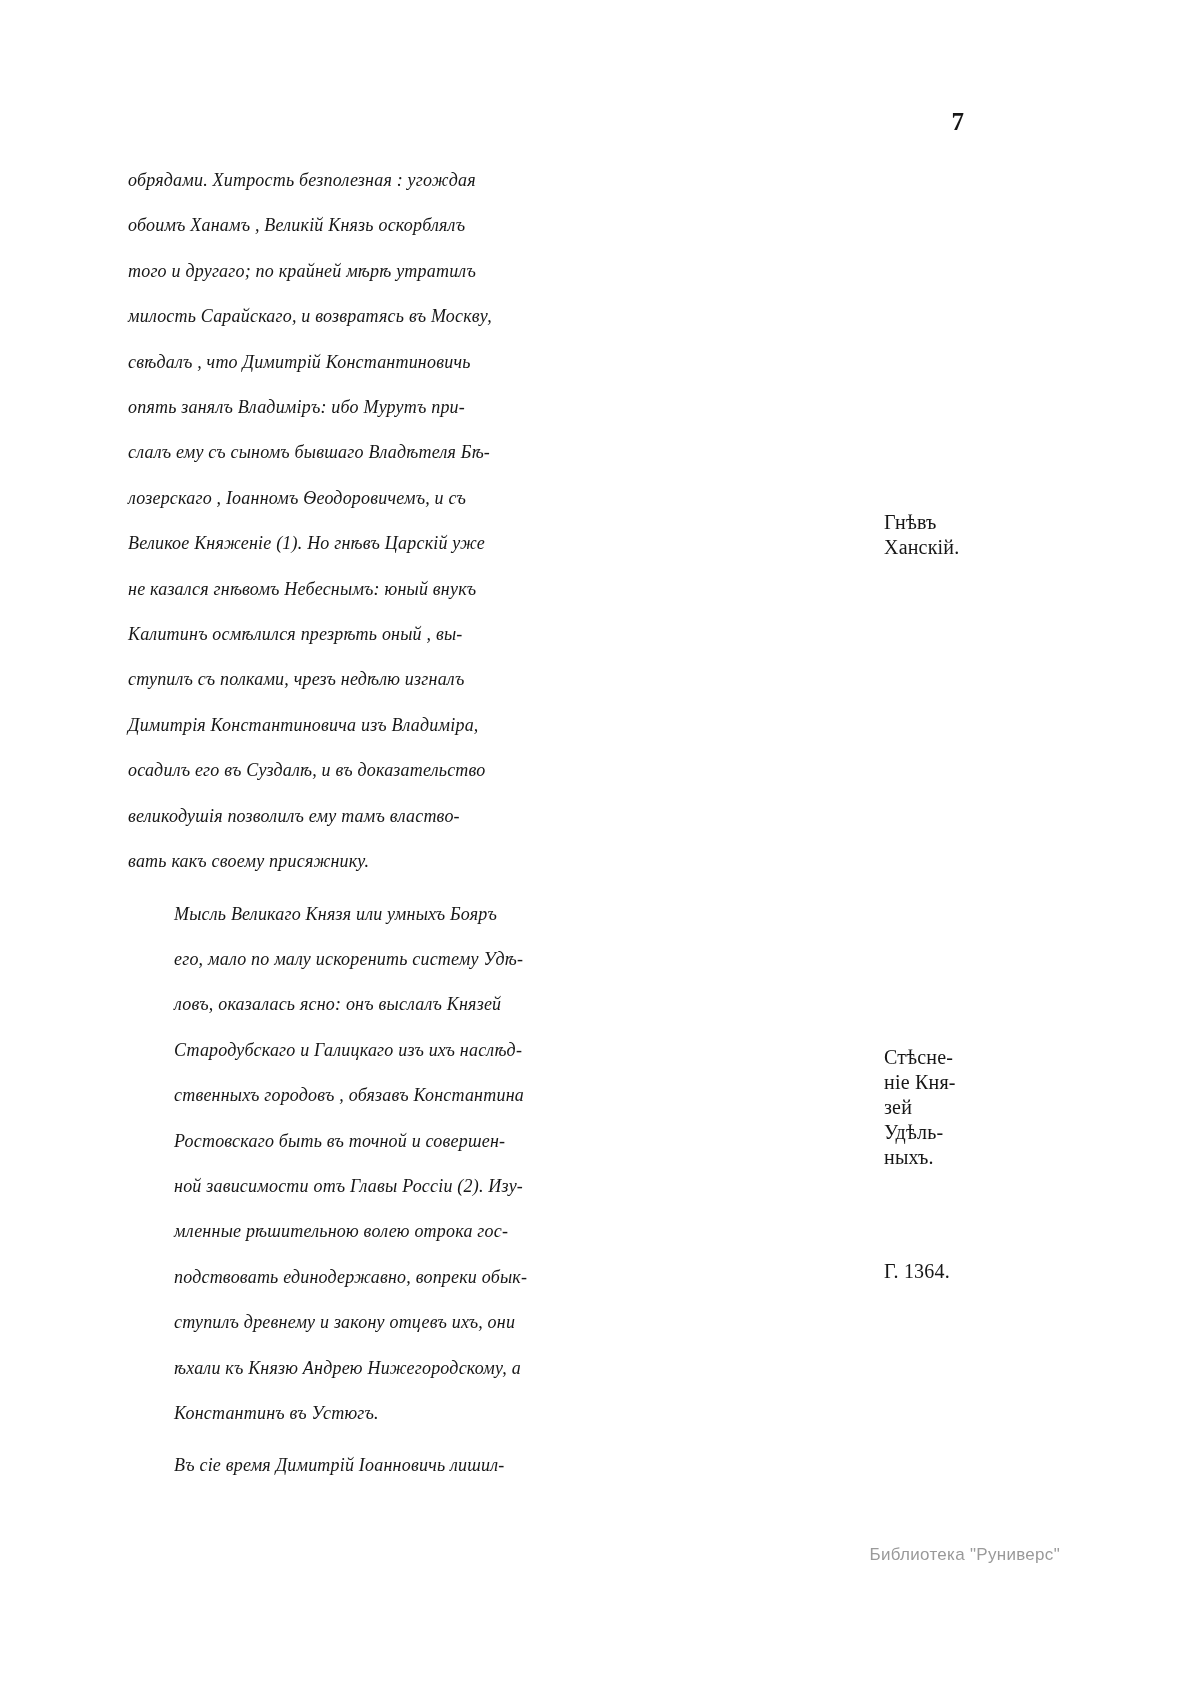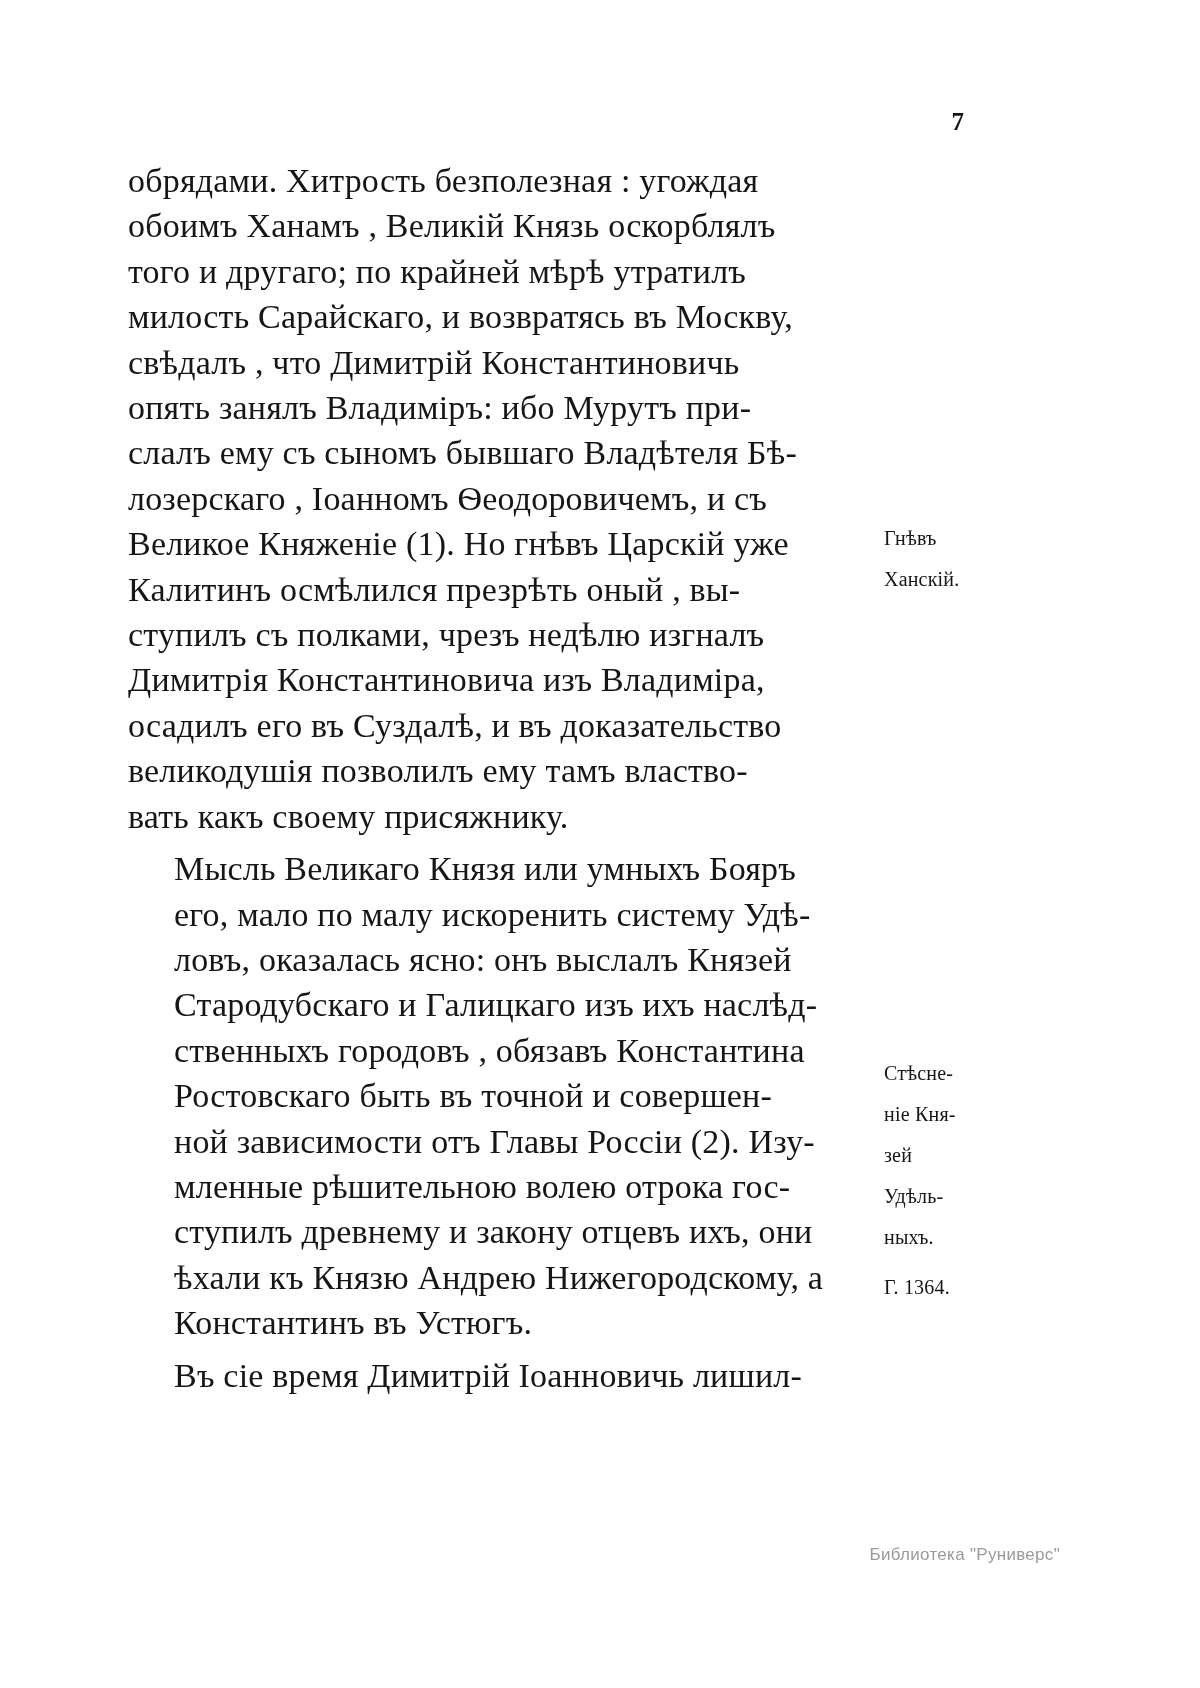--- a/index.html
+++ b/index.html
@@ -30,25 +30,26 @@
     letter-spacing: 1px;
   }
   .text-column {
     position: absolute;
     left: 128px;
     top: 158px;
     width: 745px;
   }
   .para {
     margin: 0;
-    font-size: 34px;
+    font-size: 18px;
     line-height: 45.4px;
     text-align: justify;
     text-justify: inter-word;
     letter-spacing: 0.2px;
+    font-style: italic;
   }
   .para + .para {
     margin-top: 7px;
   }
   .para.indent {
     text-indent: 46px;
   }
   .para .ln {
     display: block;
     white-space: nowrap;
@@ -72,21 +73,20 @@
   }
   .mnote {
     position: absolute;
     left: 0;
     width: 175px;
     letter-spacing: 0.2px;
   }
   .mnote span {
     display: block;
     white-space: nowrap;
-    margin-top: 16px;
   }
   .note-1 { top: 352px; }
   .note-2 { top: 887px; }
   .note-3 { top: 1101px; }
   .credit {
     position: absolute;
     left: 0;
     top: 1545px;
     width: 1060px;
     text-align: right;
@@ -108,37 +108,39 @@
     <p class="para">
       <span class="ln j">обрядами.  Хитрость безполезная : угождая</span>
       <span class="ln j">обоимъ Ханамъ , Великій Князь оскорблялъ</span>
       <span class="ln j">того и другаго; по крайней мѣрѣ утратилъ</span>
       <span class="ln j">милость Сарайскаго, и возвратясь въ Москву,</span>
       <span class="ln j">свѣдалъ ,   что  Димитрій  Константиновичь</span>
       <span class="ln j">опять занялъ Владиміръ: ибо Мурутъ при-</span>
       <span class="ln j">слалъ ему съ сыномъ бывшаго Владѣтеля Бѣ-</span>
       <span class="ln j">лозерскаго , Іоанномъ Ѳеодоровичемъ, и съ</span>
       <span class="ln j">Великое Княженіе (1). Но гнѣвъ Царскій уже</span>
+      <span class="ln j">не казался гнѣвомъ Небеснымъ: юный внукъ</span>
       <span class="ln j">Калитинъ  осмѣлился  презрѣть  оный , вы-</span>
       <span class="ln j">ступилъ съ полками, чрезъ недѣлю изгналъ</span>
       <span class="ln j">Димитрія Константиновича изъ Владиміра,</span>
       <span class="ln j">осадилъ его въ Суздалѣ, и въ доказательство</span>
       <span class="ln j">великодушія  позволилъ  ему  тамъ  властво-</span>
       <span class="ln">вать  какъ  своему  присяжнику.</span>
     </p>
 
     <p class="para indent">
       <span class="ln j" style="text-indent:46px">Мысль Великаго Князя или умныхъ Бояръ</span>
       <span class="ln j">его,  мало  по  малу  искоренить  систему  Удѣ-</span>
       <span class="ln j">ловъ, оказалась  ясно: онъ  выслалъ  Князей</span>
       <span class="ln j">Стародубскаго и Галицкаго изъ  ихъ  наслѣд-</span>
       <span class="ln j">ственныхъ городовъ ,  обязавъ  Константина</span>
       <span class="ln j">Ростовскаго  быть  въ  точной и совершен-</span>
       <span class="ln j">ной зависимости отъ Главы Россіи (2).  Изу-</span>
       <span class="ln j">мленные  рѣшительною  волею  отрока  гос-</span>
+      <span class="ln j">подствовать  единодержавно, вопреки  обык-</span>
       <span class="ln j">ступилъ древнему и закону отцевъ ихъ,  они</span>
       <span class="ln j">ѣхали  къ  Князю  Андрею  Нижегородскому, а</span>
       <span class="ln">Константинъ  въ  Устюгъ.</span>
     </p>
 
     <p class="para indent">
       <span class="ln j" style="text-indent:46px">Въ сіе время Димитрій Іоанновичь лишил-</span>
     </p>
 
   </div>

